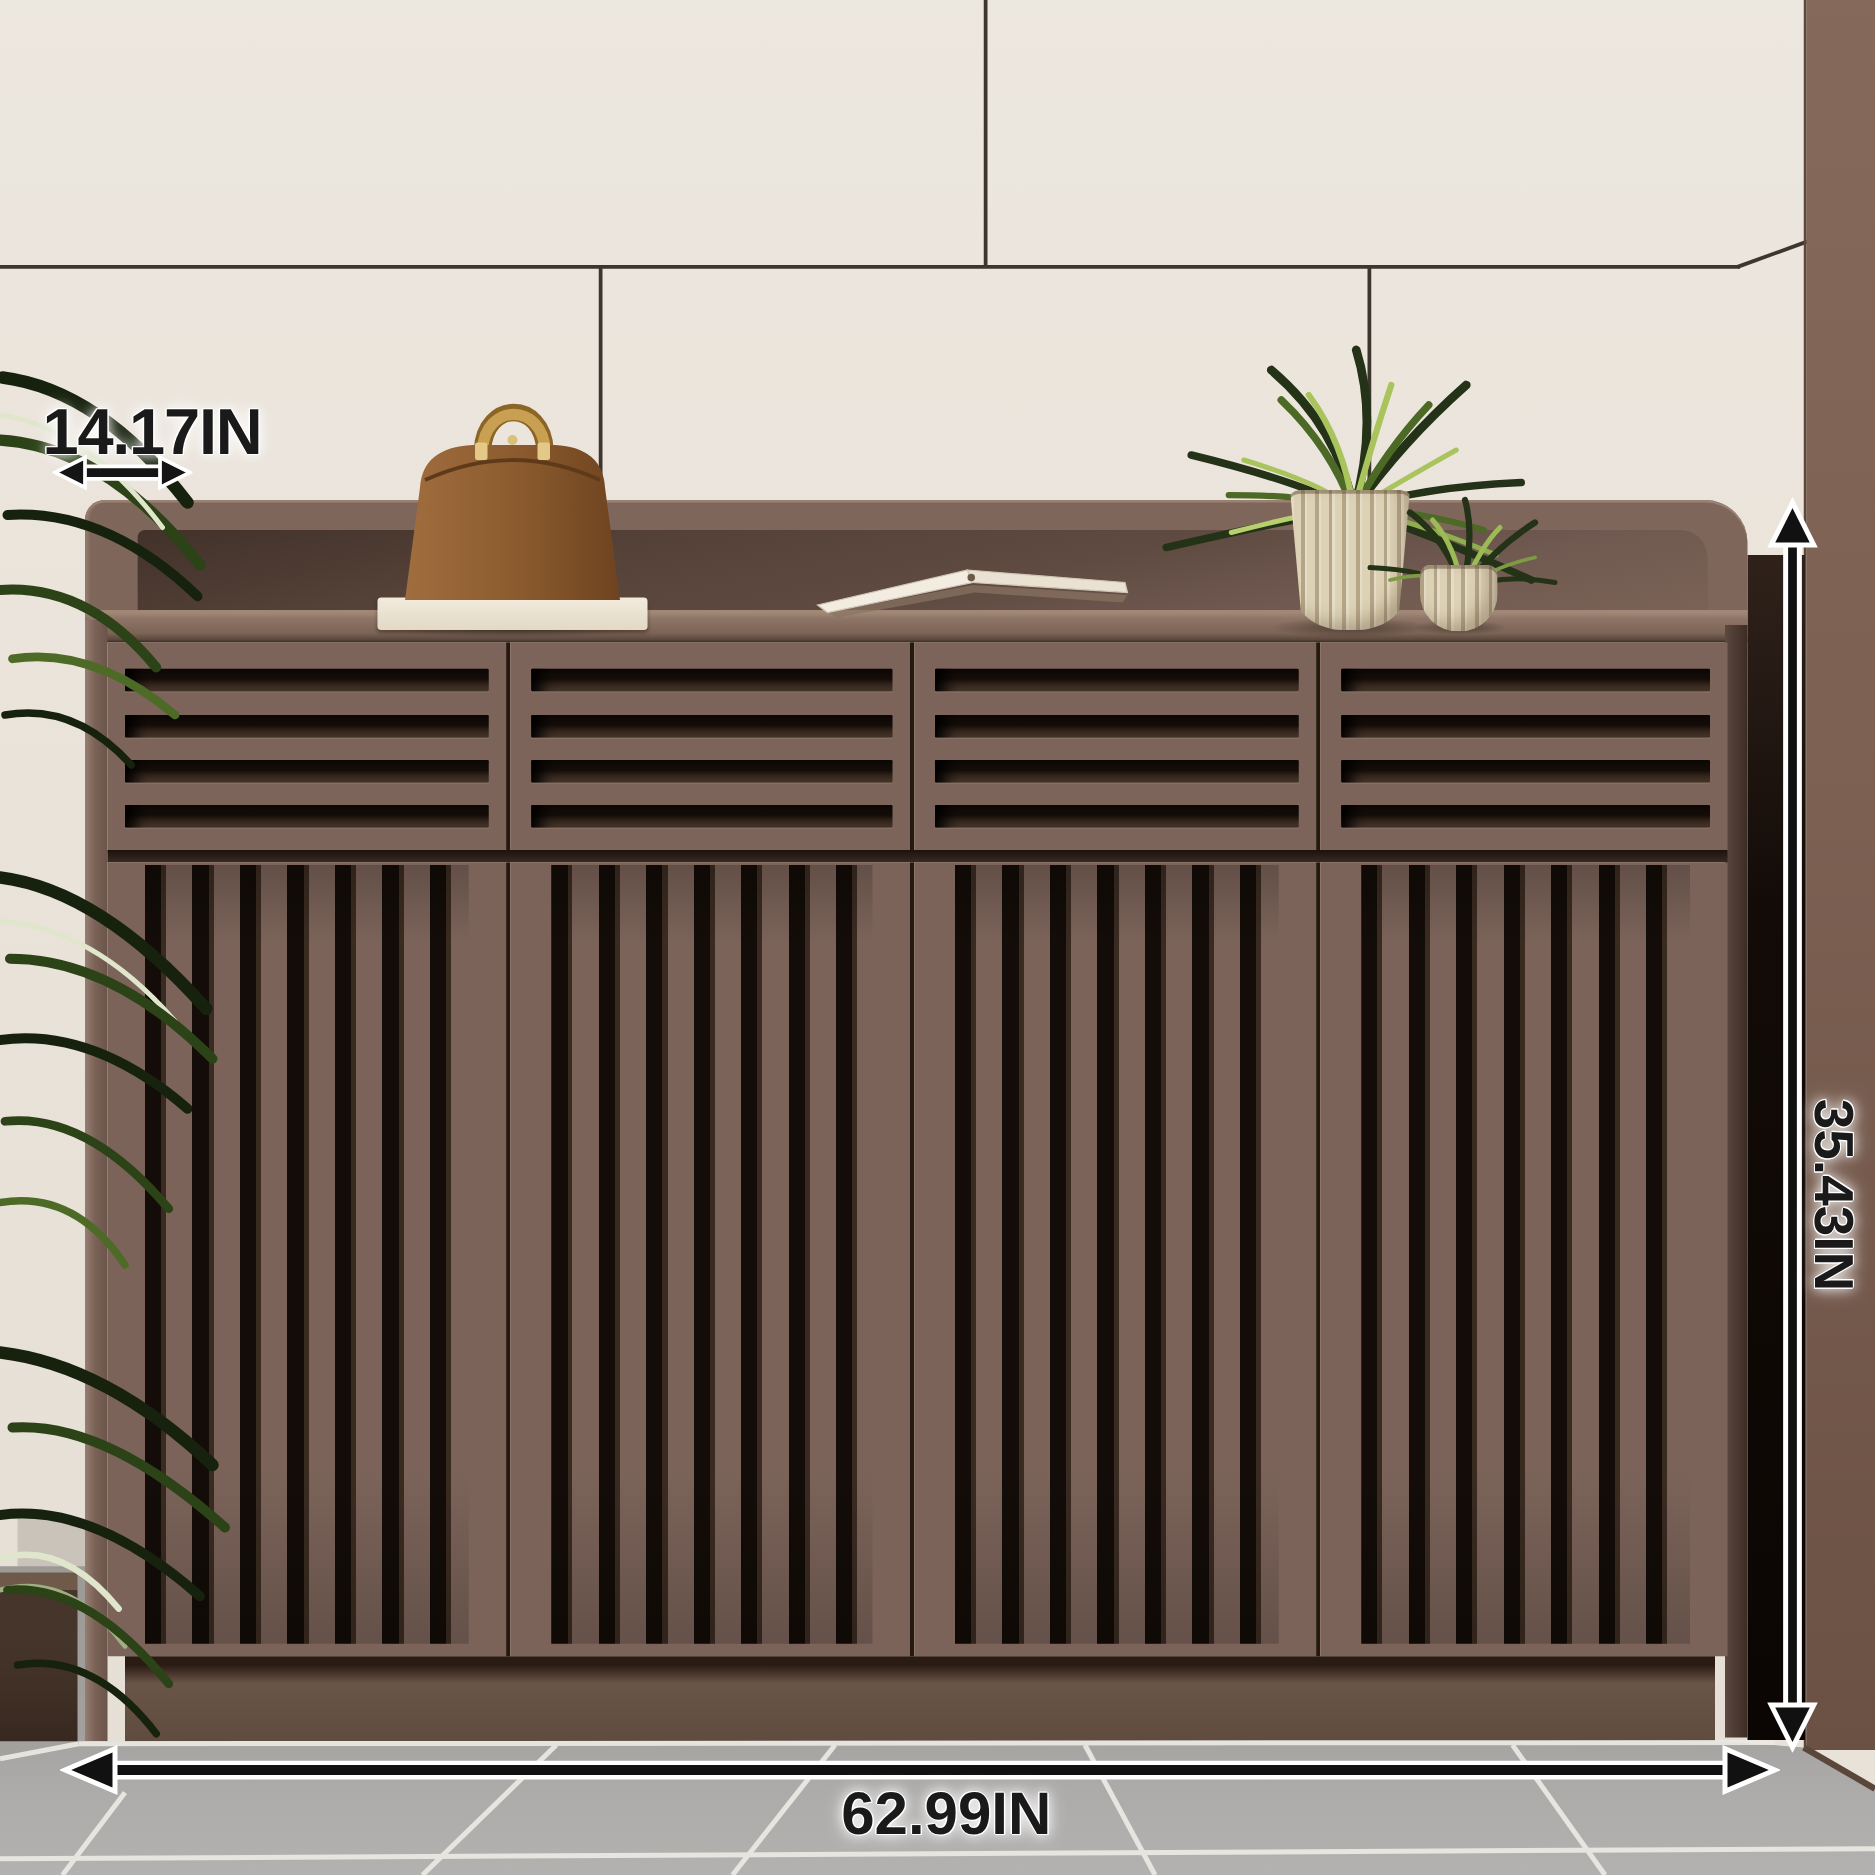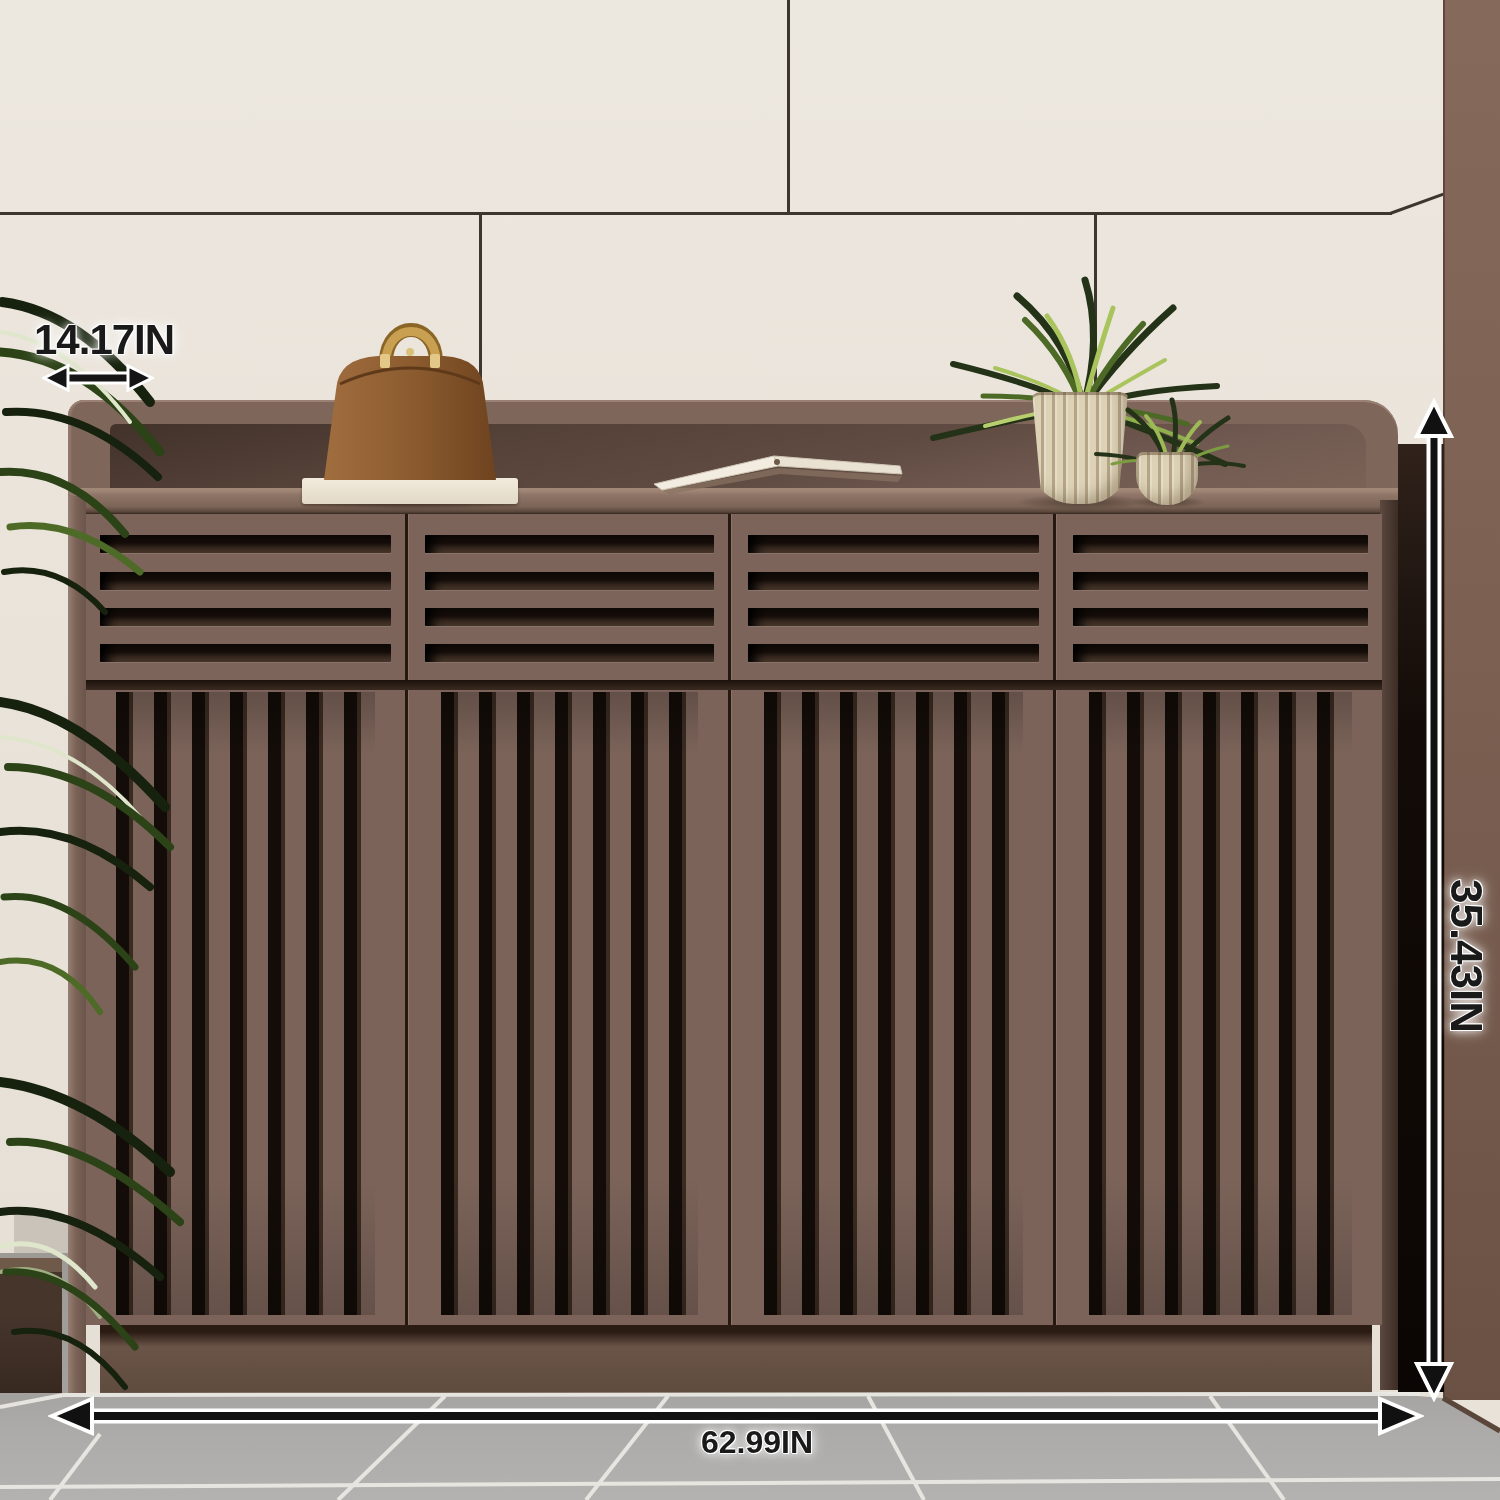--- a/index.html
+++ b/index.html
@@ -76,23 +76,23 @@
   .pot-large{left:1030px;top:392px;width:100px;height:112px;border-radius:10px 10px 44px 44px;
     clip-path:polygon(2% 0,98% 0,88% 100%,12% 100%);}
   .pot-small{left:1136px;top:452px;width:62px;height:53px;border-radius:8px 8px 30px 30px;}
   .planter{left:0;top:1258px;width:62px;height:135px;
     background:linear-gradient(180deg,#6f5a4a 0 14px,#46352b 14px 40%,#382920 100%);}
 
   
   .dim-label{color:#1a1a1a;font-weight:bold;white-space:nowrap;
     text-shadow:0 1px 0 #fff,0 -1px 0 #fff,1px 0 0 #fff,-1px 0 0 #fff,
       1px 1px 0 #fff,-1px -1px 0 #fff,0 0 9px rgba(255,255,255,.95),0 0 16px rgba(255,255,255,.8);}
-  .label-depth{left:34px;top:316px;font-size:42px;letter-spacing:-1px;text-align:right;}
+  .label-depth{left:34px;top:316px;font-size:52px;letter-spacing:-1px;text-align:right;}
   .label-height{left:1466px;top:956px;font-size:44px;transform:translate(-50%,-50%) rotate(90deg);}
-  .label-width{left:757px;top:1424px;font-size:32px;transform:translateX(-50%);}
+  .label-width{left:757px;top:1424px;font-size:48px;transform:translateX(-50%);}
 </style>
 </head>
 <body>
 
 <div id="scene">
 
   <div class="wall"></div>
   <div class="grout-v" style="left:787px;top:0;height:214px"></div>
   <div class="grout-h" style="left:0;top:212px;width:1392px"></div>
   <div class="grout-diag" style="left:1390px;top:212px;width:62px;transform:rotate(-20deg)"></div>

